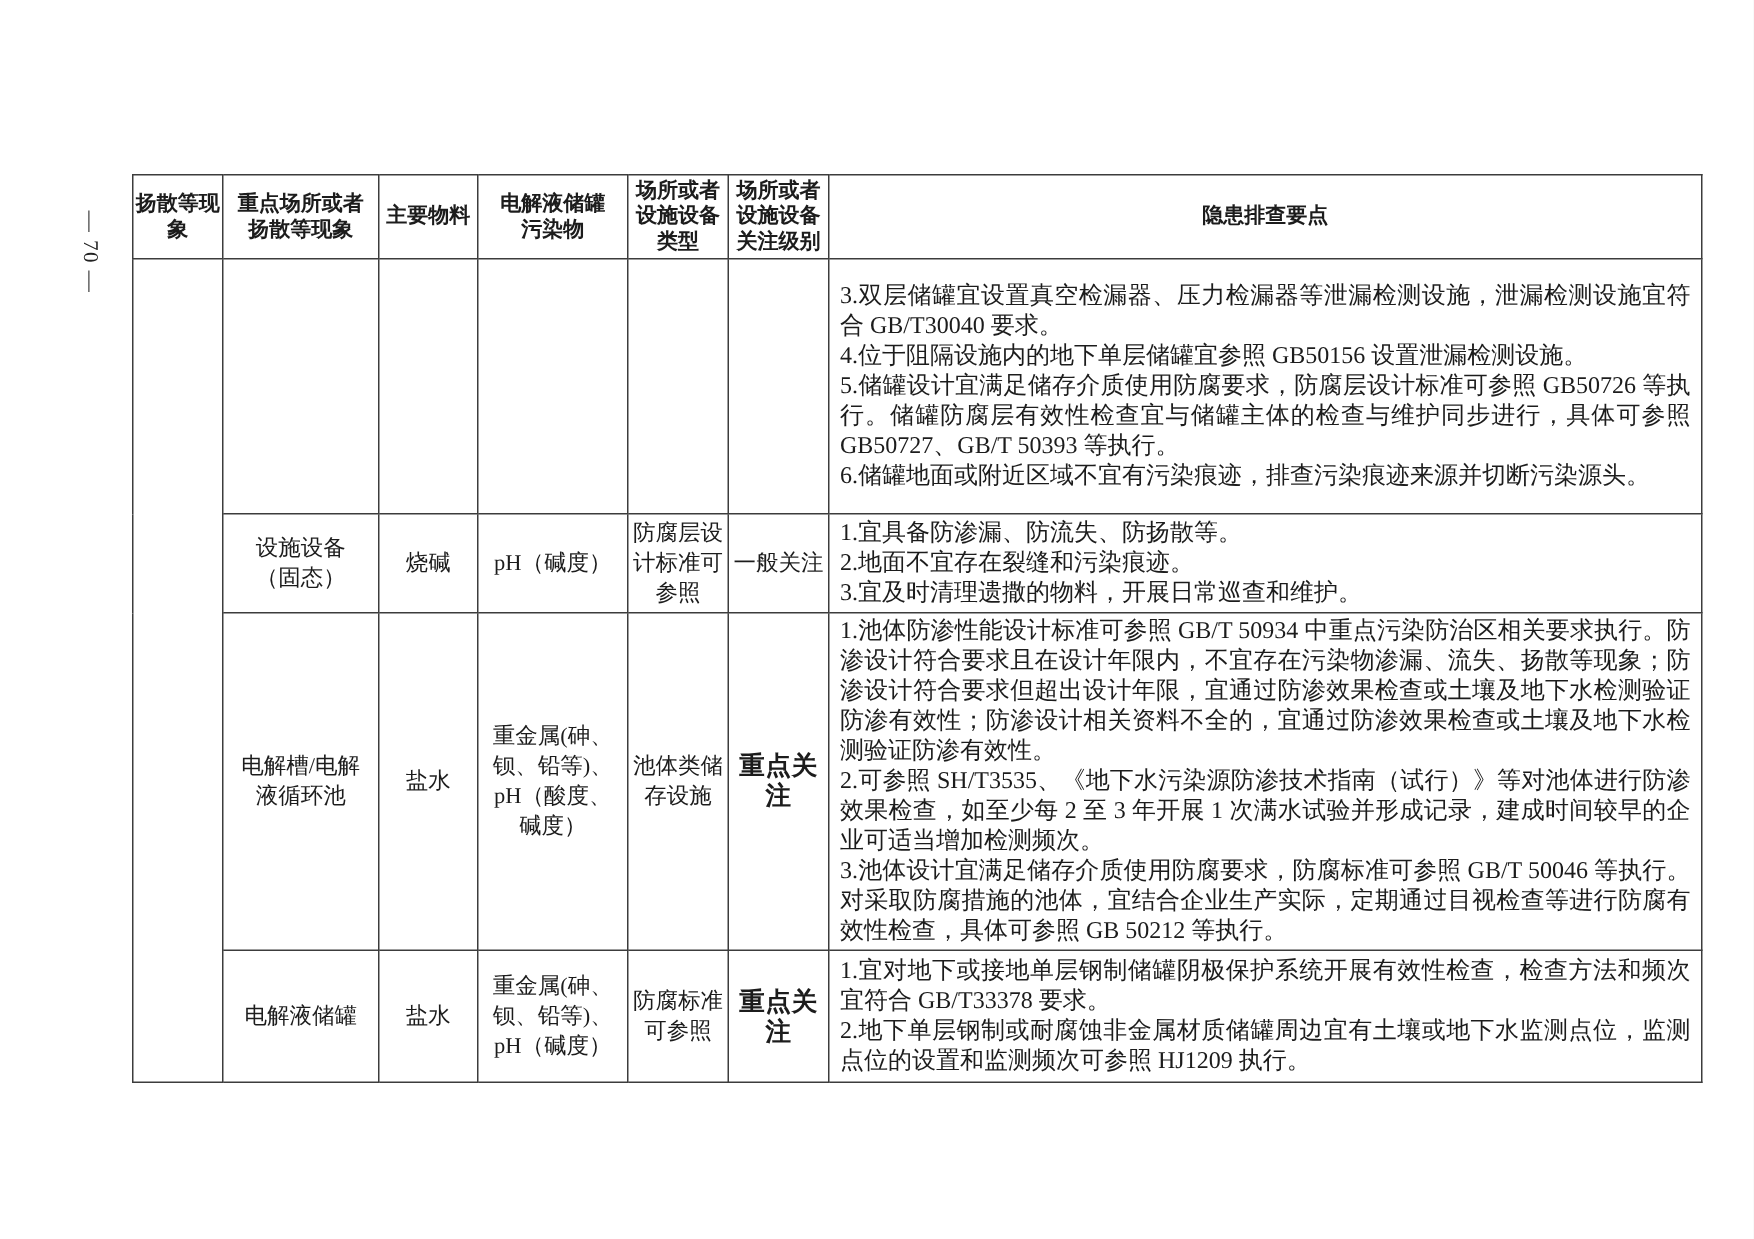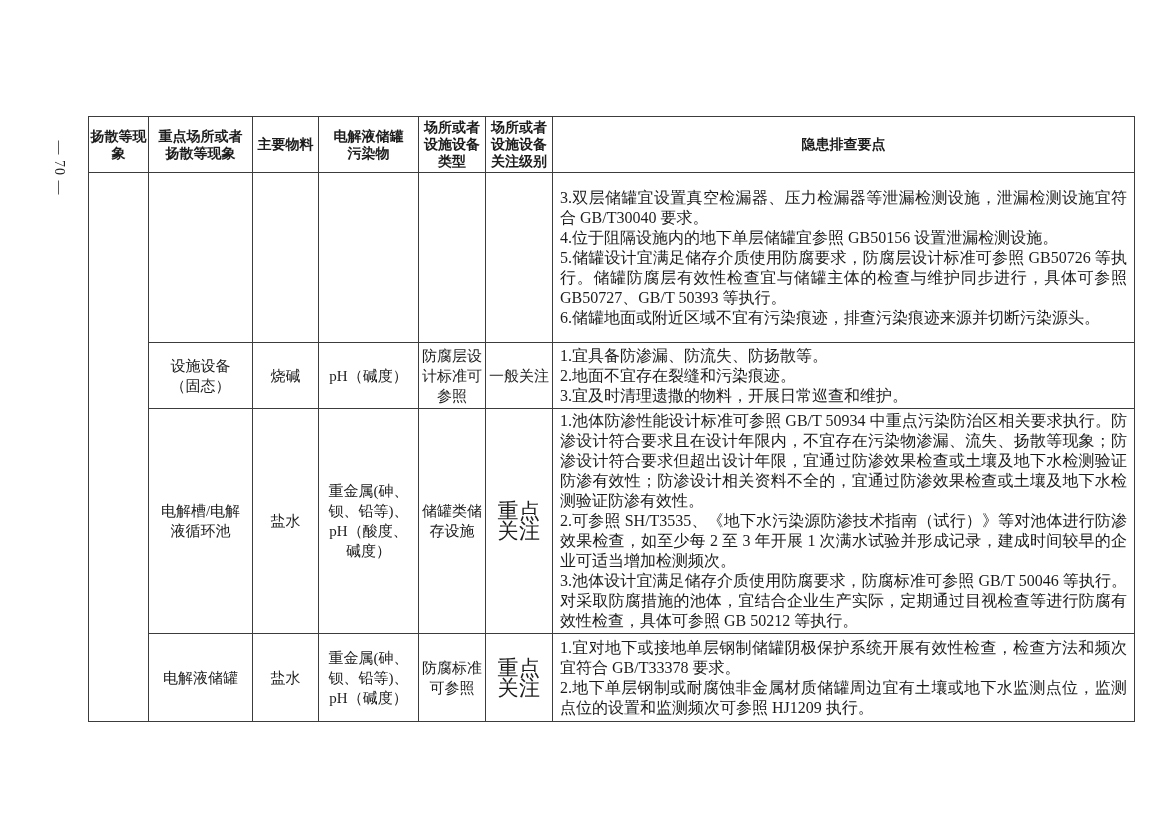--- a/index.html
+++ b/index.html
@@ -23,21 +23,21 @@
     vertical-align:middle; white-space:pre-line; padding:0 1px;
   }
   td.c {
     text-align:center; vertical-align:middle; font-size:15px; line-height:20px;
     white-space:pre-line; padding:0 3px;
   }
   td.points {
     text-align:justify; vertical-align:middle; font-size:16px; line-height:20px;
     white-space:pre-line; padding:2px 7px 2px 7px;
   }
-  td.level-strong { font-weight:normal; font-size:21px; letter-spacing:0.5px; }
+  td.level-strong { font-weight:bold; font-size:17px; letter-spacing:0.5px; }
   tr.rh { height:56px; }
   tr.r1 { height:170px; }
   tr.r2 { height:66px; }
   tr.r3 { height:225px; }
   tr.r4 { height:88px; }
 </style>
 </head>
 <body>
 
 <div class="page">
@@ -95,21 +95,21 @@
       <td class="points">1.宜具备防渗漏、防流失、防扬散等。
 2.地面不宜存在裂缝和污染痕迹。
 3.宜及时清理遗撒的物料，开展日常巡查和维护。</td>
     </tr>
 
     <tr class="r3">
       <td class="c">电解槽/电解
 液循环池</td>
       <td class="c">盐水</td>
       <td class="c">重金属(砷、钡、铅等)、pH（酸度、碱度）</td>
-      <td class="c">储罐类储存设施</td>
+      <td class="c">池体类储存设施</td>
       <td class="c level-strong">重点关注</td>
       <td class="points">1.池体防渗性能设计标准可参照 GB/T 50934 中重点污染防治区相关要求执行。防渗设计符合要求且在设计年限内，不宜存在污染物渗漏、流失、扬散等现象；防渗设计符合要求但超出设计年限，宜通过防渗效果检查或土壤及地下水检测验证防渗有效性；防渗设计相关资料不全的，宜通过防渗效果检查或土壤及地下水检测验证防渗有效性。
 2.可参照 SH/T3535、《地下水污染源防渗技术指南（试行）》等对池体进行防渗效果检查，如至少每 2 至 3 年开展 1 次满水试验并形成记录，建成时间较早的企业可适当增加检测频次。
 3.池体设计宜满足储存介质使用防腐要求，防腐标准可参照 GB/T 50046 等执行。对采取防腐措施的池体，宜结合企业生产实际，定期通过目视检查等进行防腐有效性检查，具体可参照 GB 50212 等执行。</td>
     </tr>
 
     <tr class="r4">
       <td class="c">电解液储罐</td>
       <td class="c">盐水</td>
       <td class="c">重金属(砷、钡、铅等)、pH（碱度）</td>

